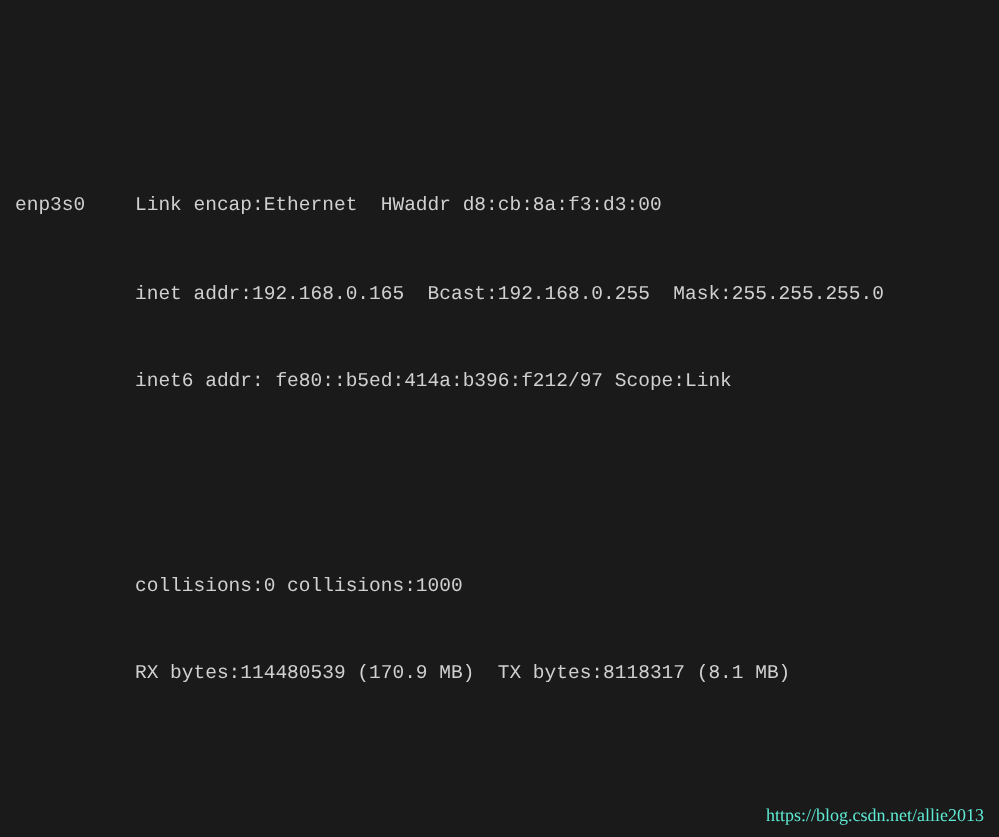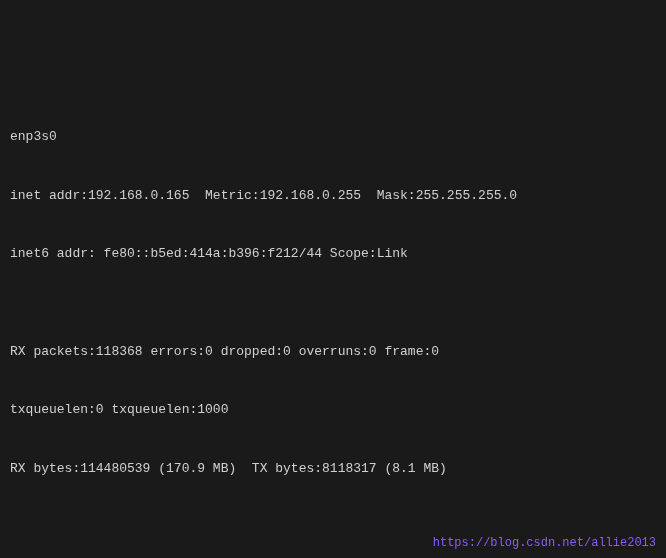--- a/index.html
+++ b/index.html
@@ -20,55 +20,55 @@
       position: relative;
     }
     .terminal-output {
       white-space: pre;
     }
     .interface-block {
       margin-bottom: 18px;
     }
     .line {
       display: flex;
-      flex-direction: column;
     }
     .iface-col {
       width: 80px;
       flex-shrink: 0;
       color: #d0d0d0;
     }
     .detail-col {
       flex: 1;
       color: #d0d0d0;
     }
     .watermark {
       position: absolute;
       bottom: 6px;
       right: 10px;
-      color: #8b5cf6;
+      color: #5eead4;
       font-size: 12px;
-      font-family: Liberation Mono, monospace;
+      font-family: Liberation Serif, serif;
     }
   </style>
 </head>
 <body>
 
 <div class="terminal-output">
 
   
   <div class="interface-block">
     <div class="line">
       <span class="iface-col">enp3s0</span>
+      <span class="detail-col">Link encap:Ethernet  HWaddr d8:cb:8a:f3:d3:00</span>
     </div>
-    <div class="line"><span class="iface-col"></span><span class="detail-col">inet addr:192.168.0.165  Metric:192.168.0.255  Mask:255.255.255.0</span></div>
-    <div class="line"><span class="iface-col"></span><span class="detail-col">inet6 addr: fe80::b5ed:414a:b396:f212/44 Scope:Link</span></div>
+    <div class="line"><span class="iface-col"></span><span class="detail-col">inet addr:192.168.0.165  Bcast:192.168.0.255  Mask:255.255.255.0</span></div>
+    <div class="line"><span class="iface-col"></span><span class="detail-col">inet6 addr: fe80::b5ed:414a:b396:f212/97 Scope:Link</span></div>
     <div class="line"><span class="iface-col"></span></div>
-    <div class="line"><span class="iface-col"></span><span class="detail-col">RX packets:118368 errors:0 dropped:0 overruns:0 frame:0</span></div>
-    <div class="line"><span class="iface-col"></span><span class="detail-col">txqueuelen:0 txqueuelen:1000</span></div>
+    <div class="line"><span class="iface-col"></span></div>
+    <div class="line"><span class="iface-col"></span><span class="detail-col">collisions:0 collisions:1000</span></div>
     <div class="line"><span class="iface-col"></span><span class="detail-col">RX bytes:114480539 (170.9 MB)  TX bytes:8118317 (8.1 MB)</span></div>
     
   </div>
 
   
   
 
   
   
 

